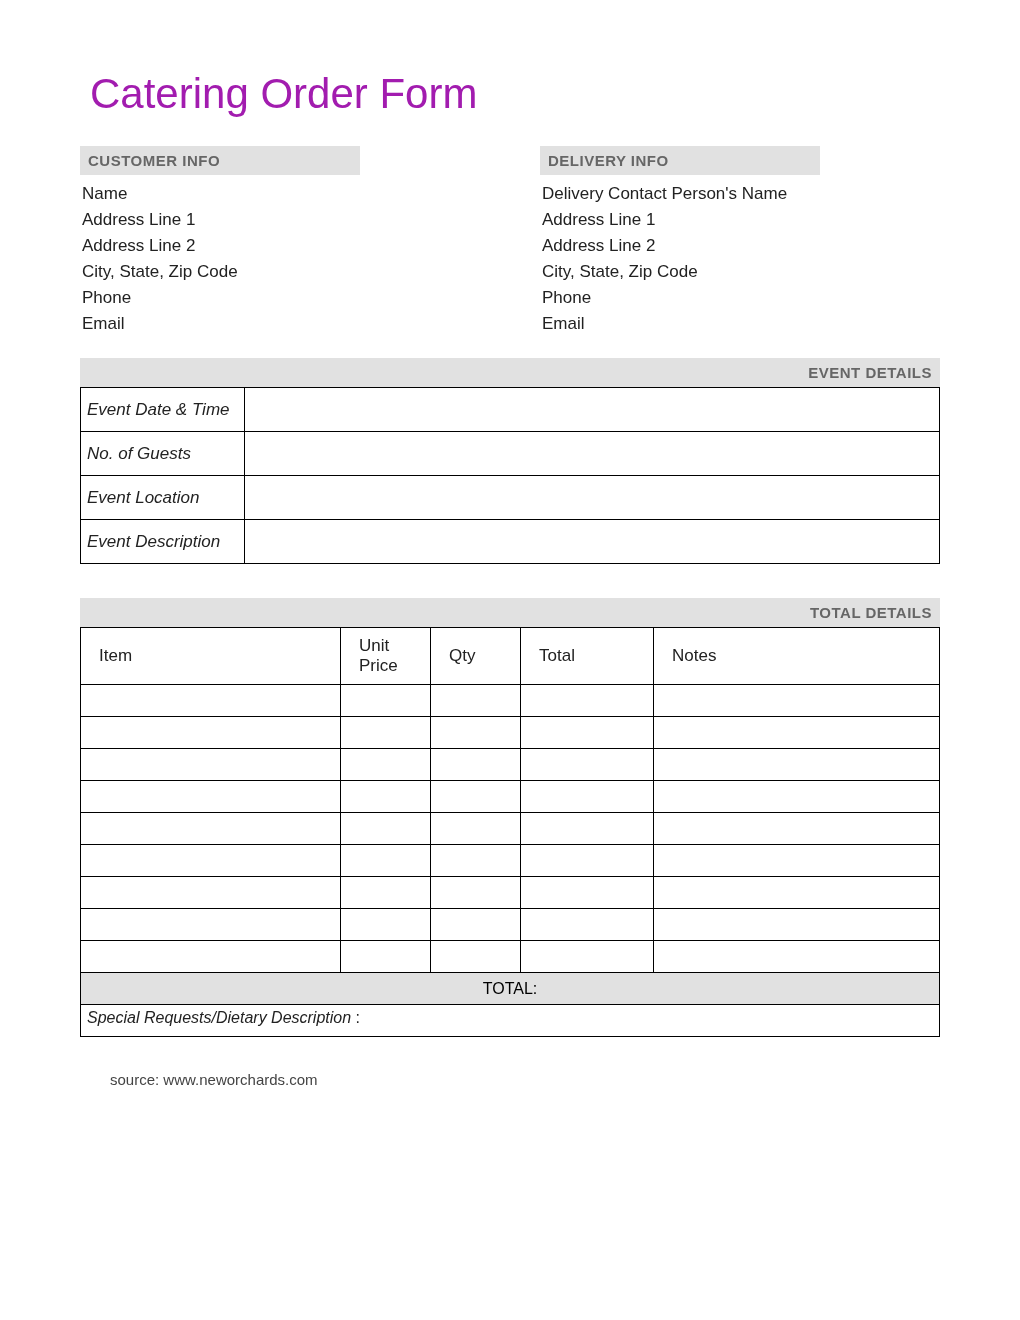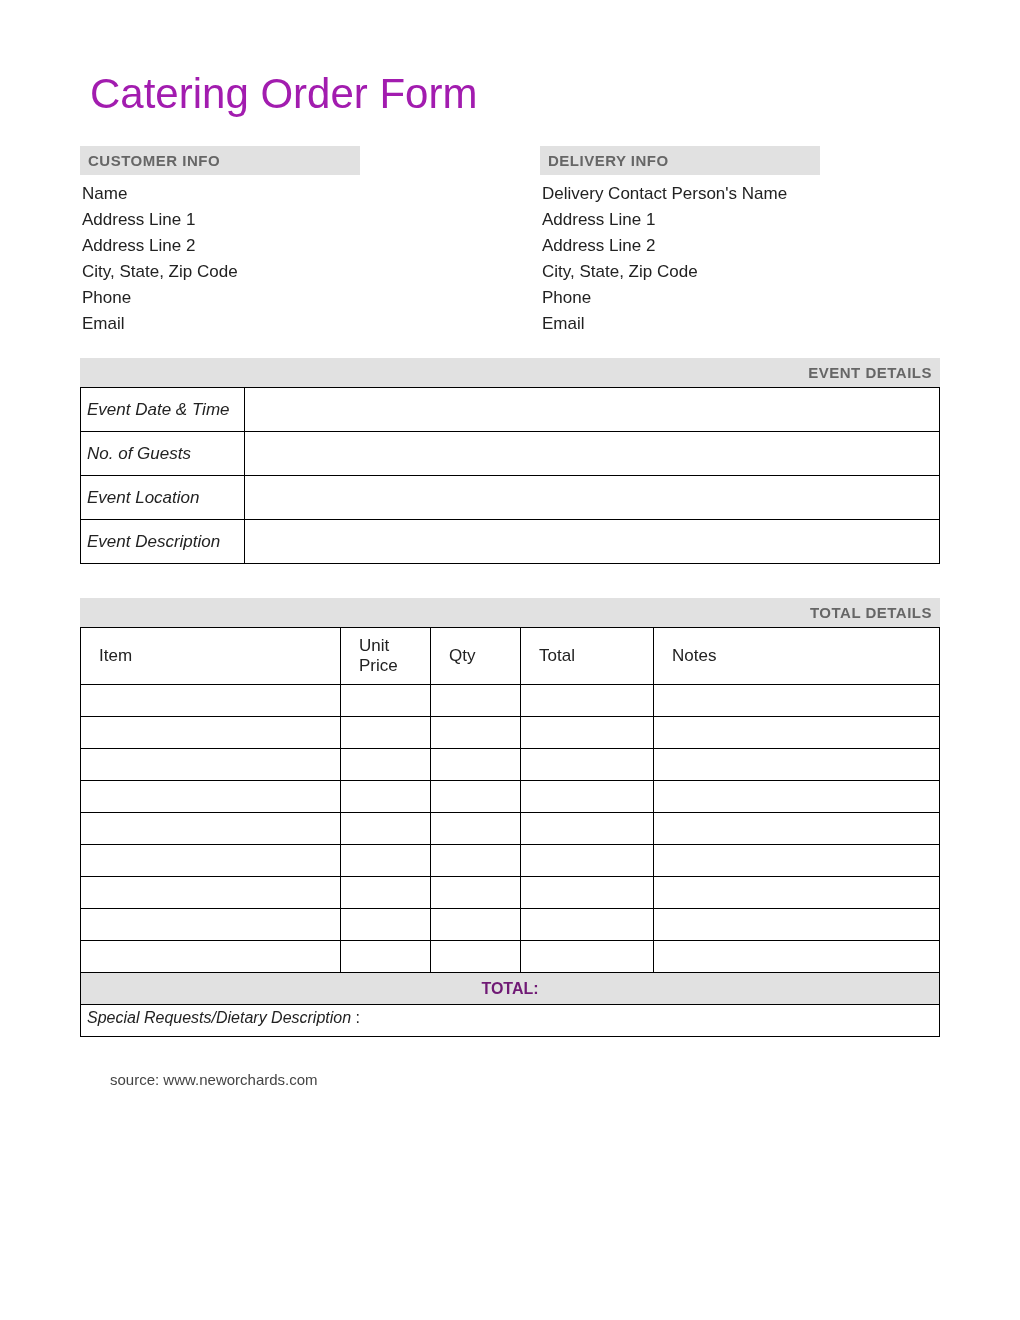--- a/index.html
+++ b/index.html
@@ -83,23 +83,23 @@
       padding: 4px 6px;
       font-size: 16px;
     }
     .col-item { width: 260px; }
     .col-price { width: 90px; }
     .col-qty { width: 90px; }
     .col-total { width: 133px; }
     .col-notes { }
     .total-row td {
       background: #e1e1e1;
-      font-weight: bold;
+      font-weight: normal;
       text-align: center;
-      color: #701a75;
+      color: #000000;
       height: 30px;
       font-size: 16px;
     }
     .special-row td {
       height: 90px;
       vertical-align: top;
       font-style: italic;
       font-size: 16px;
       padding: 8px;
     }

